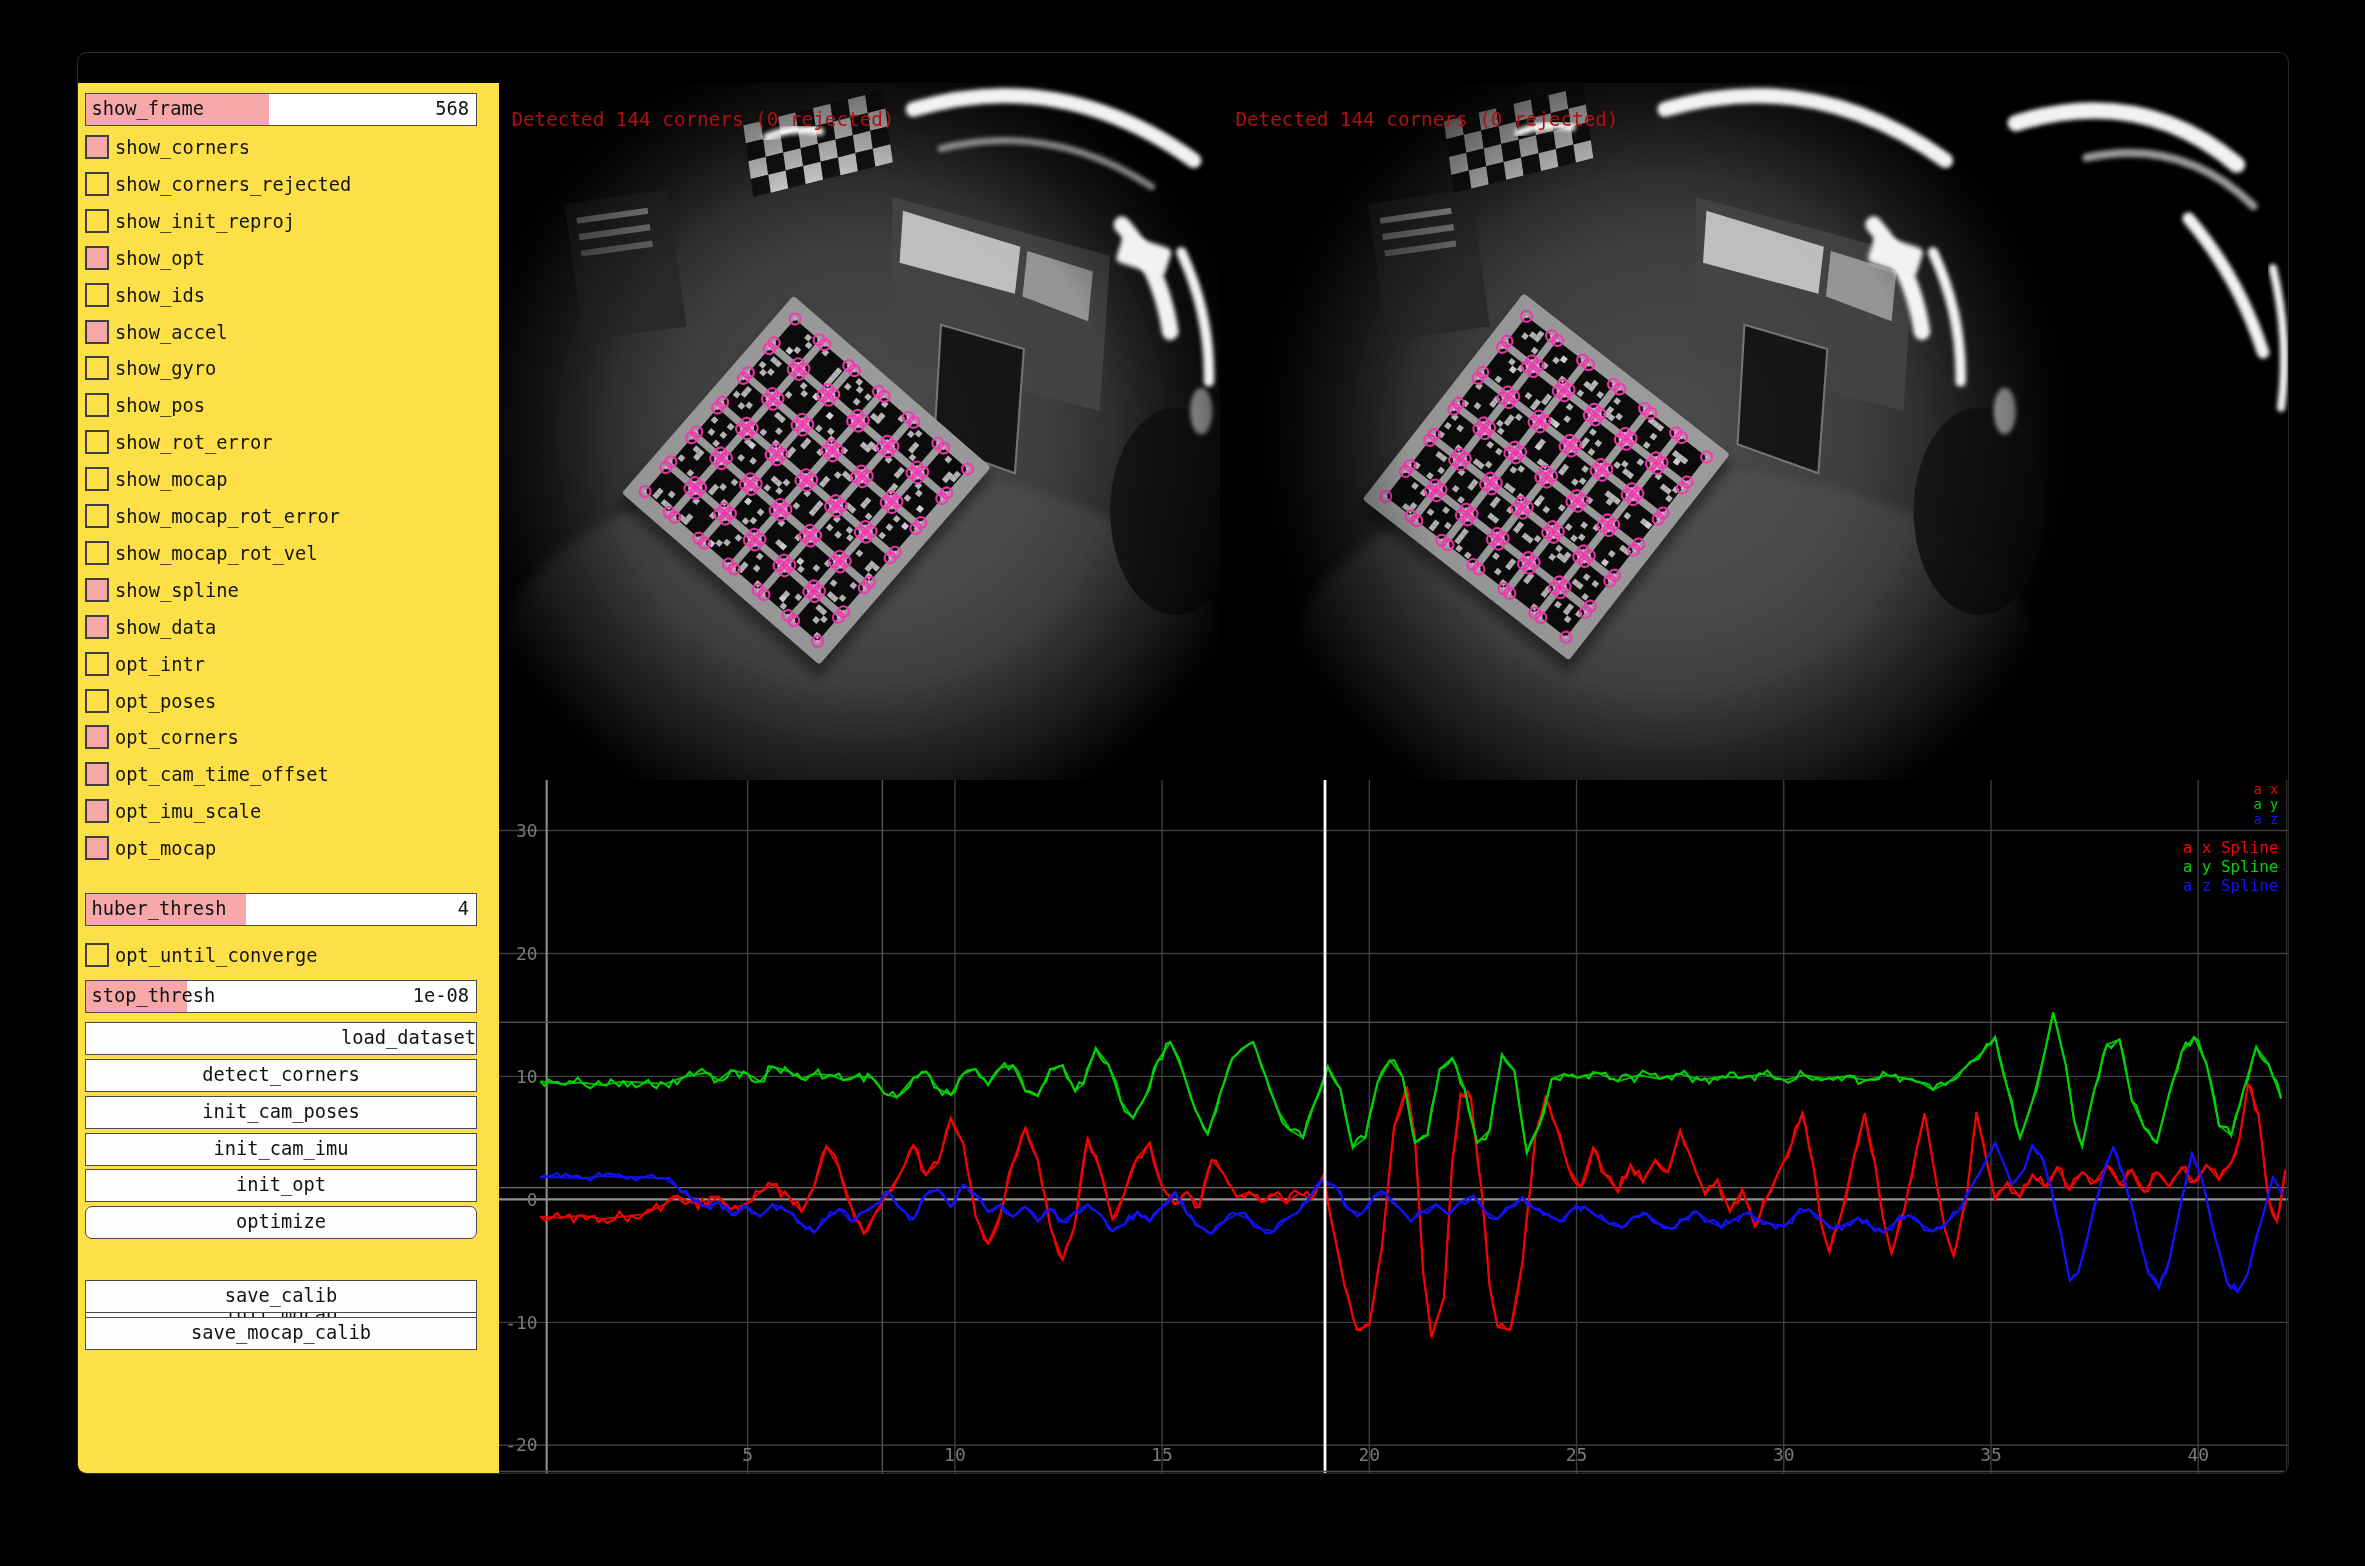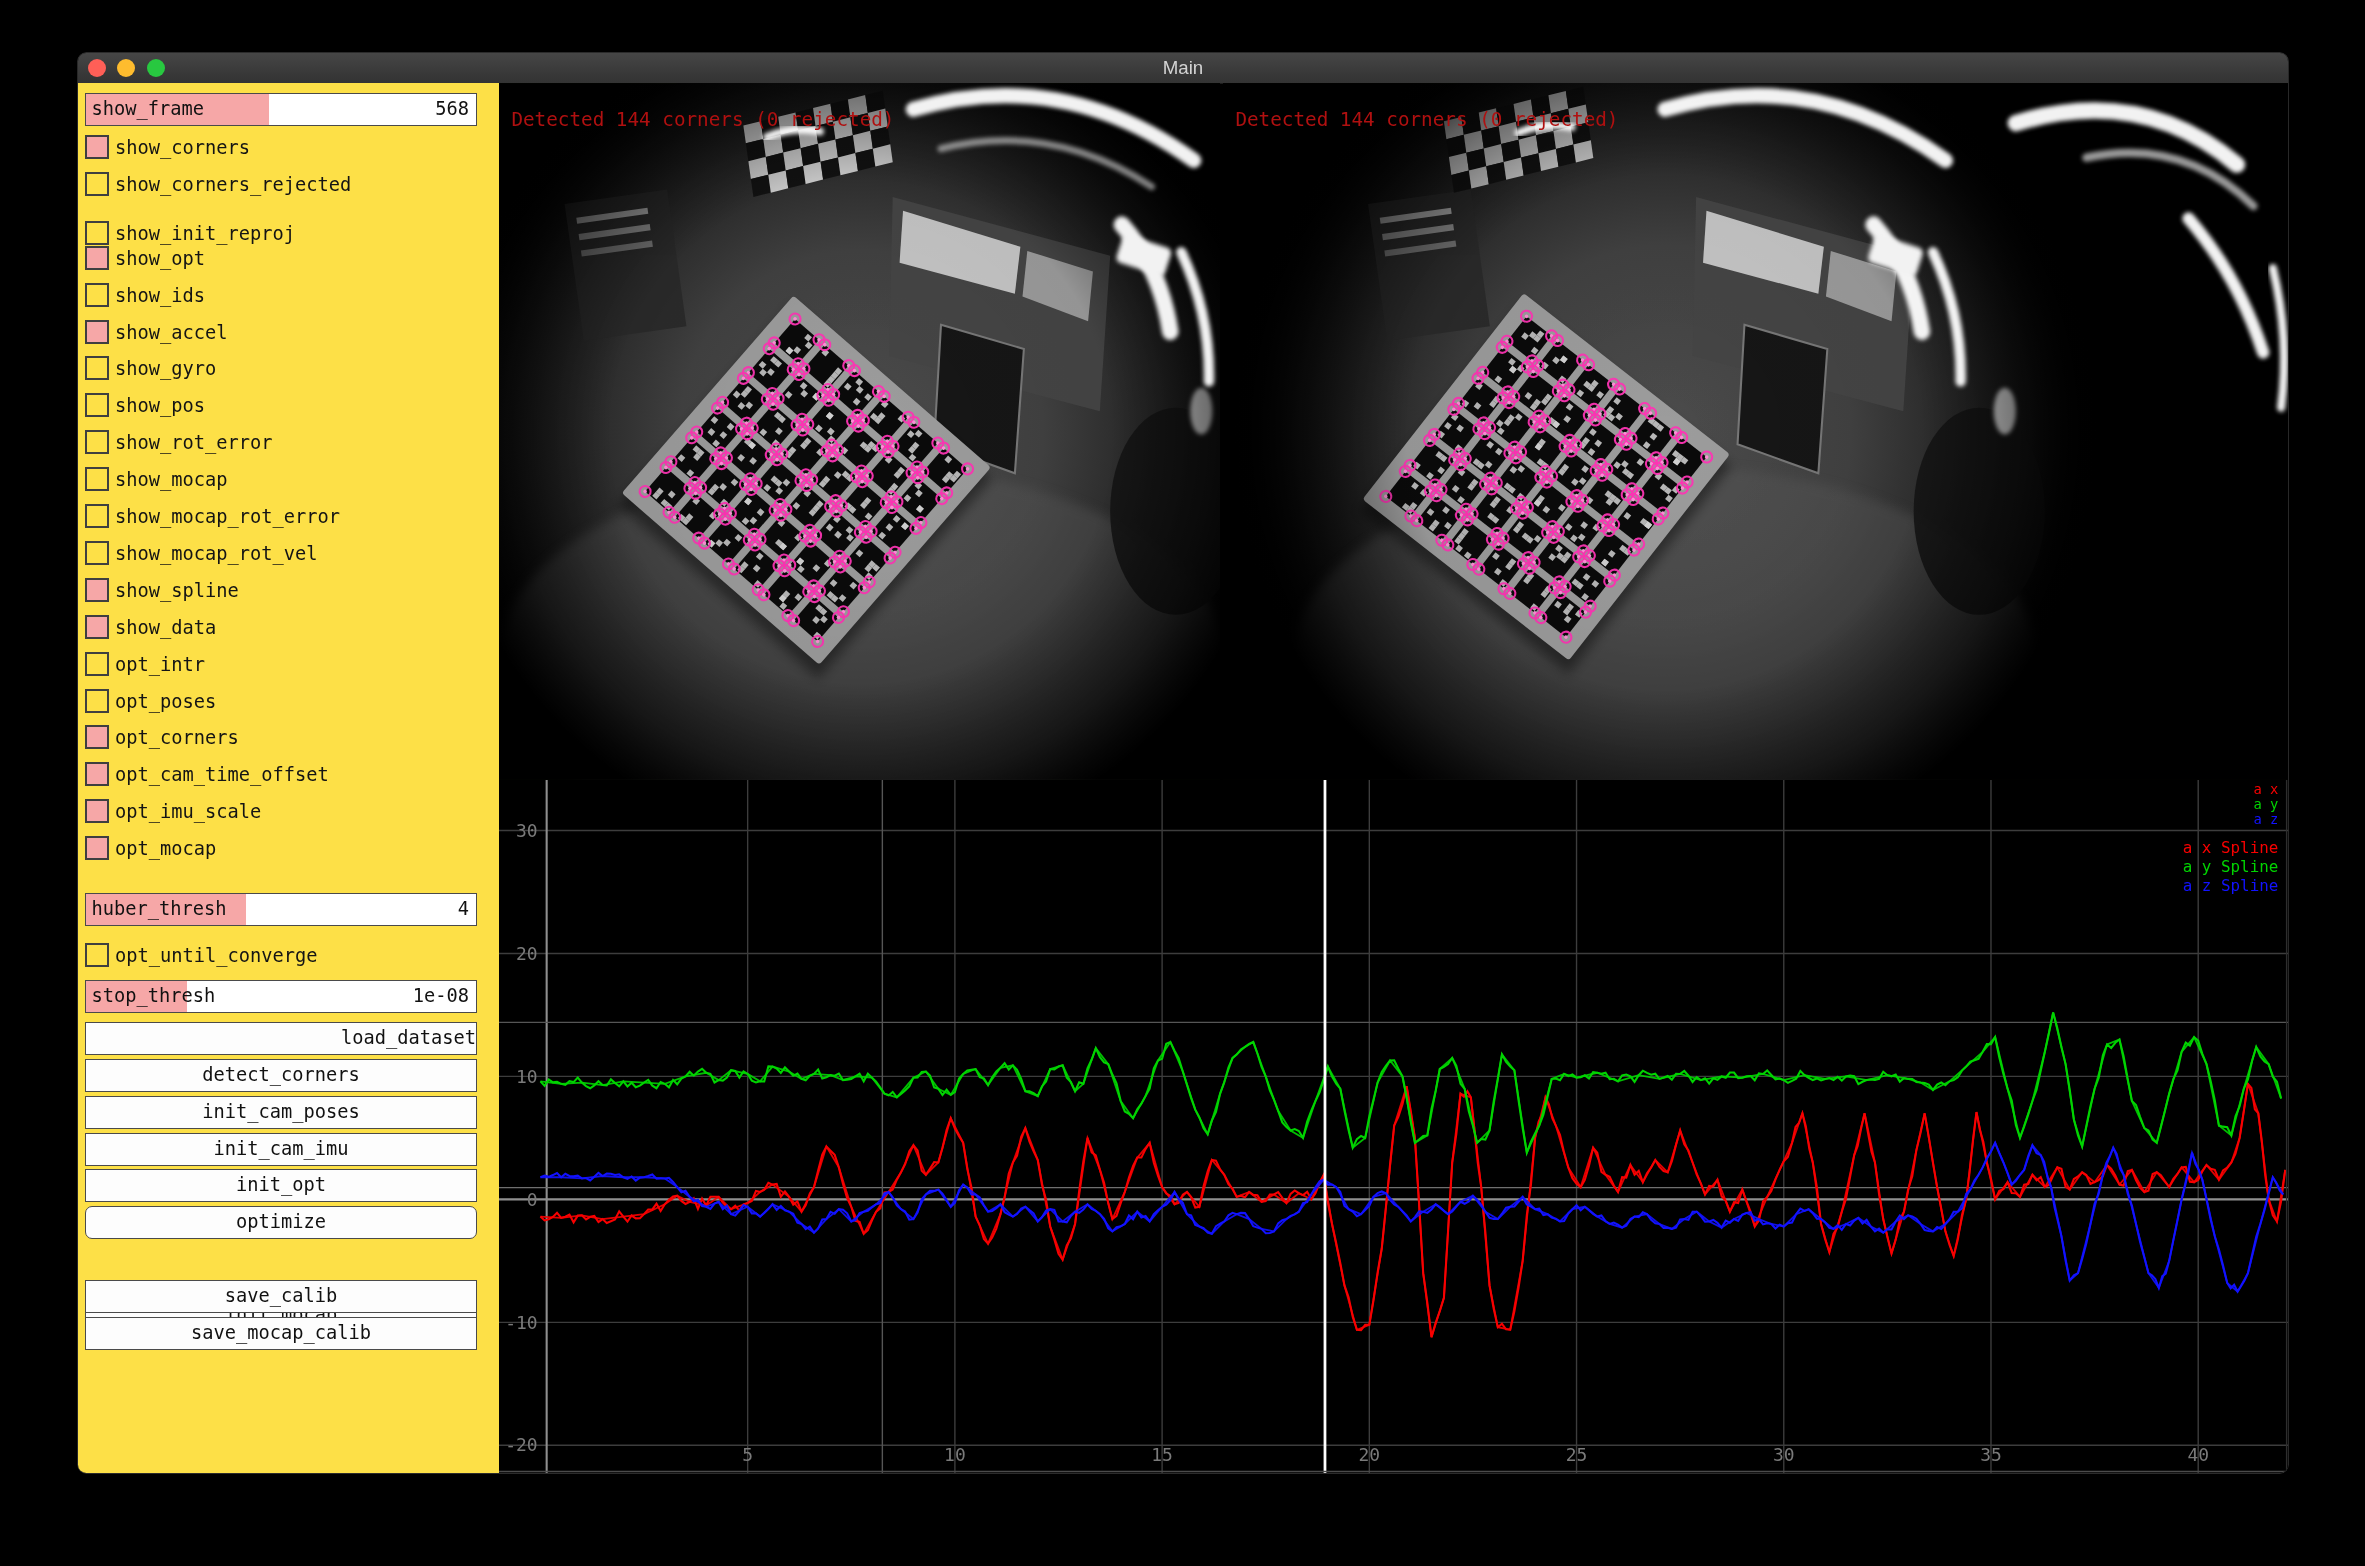--- a/index.html
+++ b/index.html
@@ -23,42 +23,36 @@
   .sbtn{position:absolute;left:7px;width:392px;height:33px;background:#fdfdfd;border:1.4px solid #4a4a4a;box-sizing:border-box;
     text-align:center;line-height:30px;font-size:18.7px;color:#111;cursor:pointer;}
   .campane{position:absolute;top:30px;height:697px;background:#84cc16;overflow:hidden;}
   .cam-overlay{position:absolute;left:12.4px;top:25px;font-size:19.3px;color:#b01010;white-space:nowrap;}
   #imu-plot{position:absolute;left:421px;top:727px;width:1789px;height:693px;background:#000;}
 </style>
 </head>
 <body>
 
 <div id="app-window">
-  <div id="title-bar">
-    <span class="tl" style="left: 9.7px; background: rgb(255, 95, 87);"></span>
-    <span class="tl" style="left: 39px; background: rgb(254, 188, 46);"></span>
-    <span class="tl" style="left: 69px; background: rgb(40, 200, 64);"></span>
-    <div id="window-title">Main</div>
-  </div>
 
   <div id="sidebar">
       <div class="slider" style="top: 9.7px;">
         <span class="fill" style="width:47%"></span>
         <span class="slab">show_frame</span>
         <span class="sval">568</span>
       </div>
       <div class="cbrow" style="top: 51px;">
         <span class="cbox on"></span>
         <span class="cblabel">show_corners</span>
       </div>
       <div class="cbrow" style="top: 88px;">
         <span class="cbox"></span>
         <span class="cblabel">show_corners_rejected</span>
       </div>
-      <div class="cbrow" style="top: 125px; margin-top: 12px;">
+      <div class="cbrow" style="top: 125px;">
         <span class="cbox"></span>
         <span class="cblabel">show_init_reproj</span>
       </div>
       <div class="cbrow" style="top: 162px;">
         <span class="cbox on"></span>
         <span class="cblabel">show_opt</span>
       </div>
       <div class="cbrow" style="top: 199px;">
         <span class="cbox"></span>
         <span class="cblabel">show_ids</span>

